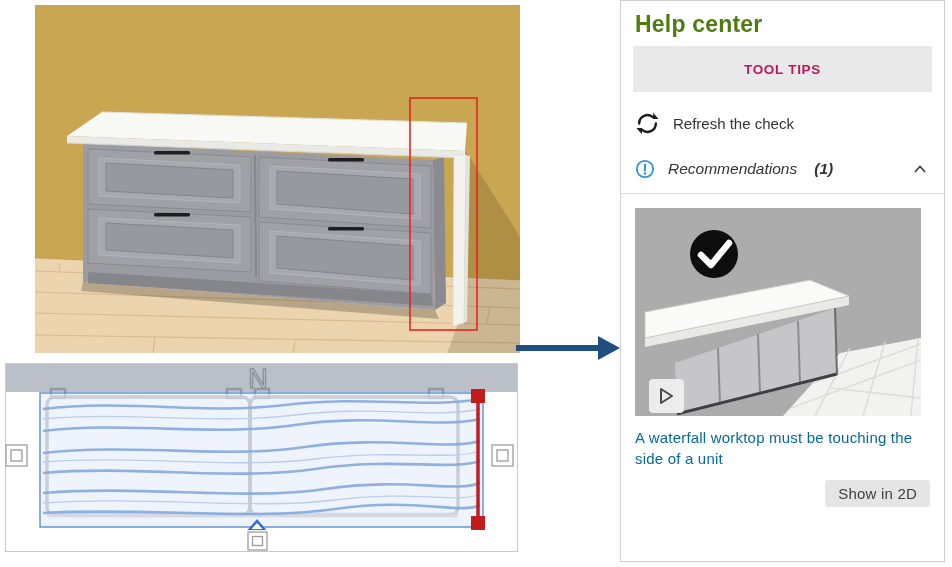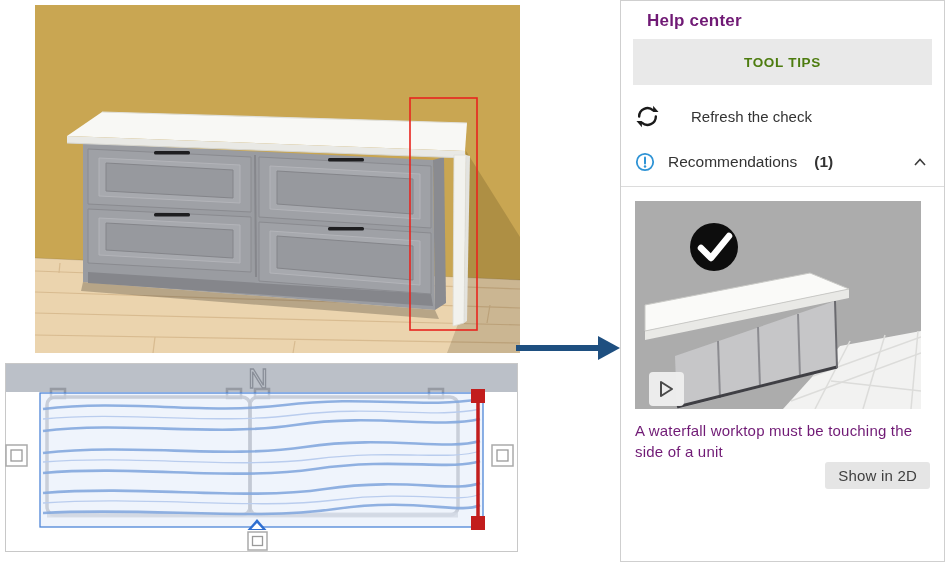--- a/index.html
+++ b/index.html
@@ -7,38 +7,38 @@
   #canvas{position:relative;width:952px;height:567px;background:#fff;overflow:hidden;}
 
   
   #scene3d{position:absolute;left:35px;top:5px;width:485px;height:348px;}
   #plan2d{position:absolute;left:5px;top:363px;width:513px;height:189px;}
   #arrow{position:absolute;left:514px;top:333px;width:108px;height:30px;}
 
   
   .panel{position:absolute;left:620px;top:0;width:325px;height:562px;background:#fff;
          border:1px solid #CFCFCF;box-sizing:border-box;}
-  .panel-title{margin:10px 26px 8px;font-size:17px;font-weight:bold;color:#701a75;letter-spacing:.2px;}
+  .panel-title{margin:10px 14px 8px;font-size:23px;font-weight:bold;color:#4d7c0f;letter-spacing:.2px;}
   .tabs{margin:7px 12px 0;display:flex;height:46px;}
   .tab{flex:1;display:flex;align-items:center;justify-content:center;font-size:13.5px;
        letter-spacing:.7px;cursor:pointer;}
-  .tab.inactive{background:#E9E9E9;color:#4d7c0f;font-weight:600;text-align:center;}
+  .tab.inactive{background:#E9E9E9;color:#be185d;font-weight:600;text-align:center;}
   .tab.active{background:#155365;color:#fff;font-weight:700;}
   .badge{width:22px;height:22px;border-radius:50%;background:#B83049;color:#fff;font-size:12.5px;
          display:flex;align-items:center;justify-content:center;margin-left:8px;font-weight:700;}
-  .refresh-row{margin:19px 14px 0;display:flex;align-items:center;gap:31px;font-size:15px;color:#333;cursor:pointer;}
-  .reco-row{margin:23px 14px 0;display:flex;align-items:center;gap:13px;font-size:15.5px;color:#333;cursor:pointer;}
+  .refresh-row{margin:19px 14px 0;display:flex;align-items:center;gap:13px;font-size:15px;color:#333;cursor:pointer;}
+  .reco-row{margin:23px 14px 0;display:flex;align-items:center;gap:13px;font-size:15.5px;color:#333;cursor:pointer;font-style:italic;}
   .reco-count{font-weight:bold;margin-left:4px;}
   .chev{margin-left:auto;display:flex;}
   .divider{margin-top:14px;border-bottom:1px solid #DCDCDC;}
   .card{padding:14px;}
   .card-title{color:#1B80B0;font-weight:700;font-size:17px;margin:8px 0 10px;letter-spacing:.2px;}
   .thumb{position:relative;width:286px;height:208px;cursor:pointer;}
-  .caption{margin-top:11px;font-size:15px;color:#701a75;line-height:1.4;letter-spacing:.2px;width:292px;}
-  .btn-row{text-align:right;text-decoration:underline;}
+  .caption{margin-top:11px;font-size:15px;color:#0369a1;line-height:1.4;letter-spacing:.2px;width:292px;}
+  .btn-row{text-align:right;margin-top:11px;text-decoration:underline;}
   .show2d{display:inline-block;background:#E5E5E5;color:#3F3F3F;font-size:15px;
           padding:5px 13px;border-radius:3px;border:none;cursor:pointer;
           font-family:"Liberation Sans", sans-serif;letter-spacing:.2px;}
 </style>
 </head>
 <body>
 
 <div id="canvas">
 
   <svg id="scene3d" viewBox="0 0 485 348">

